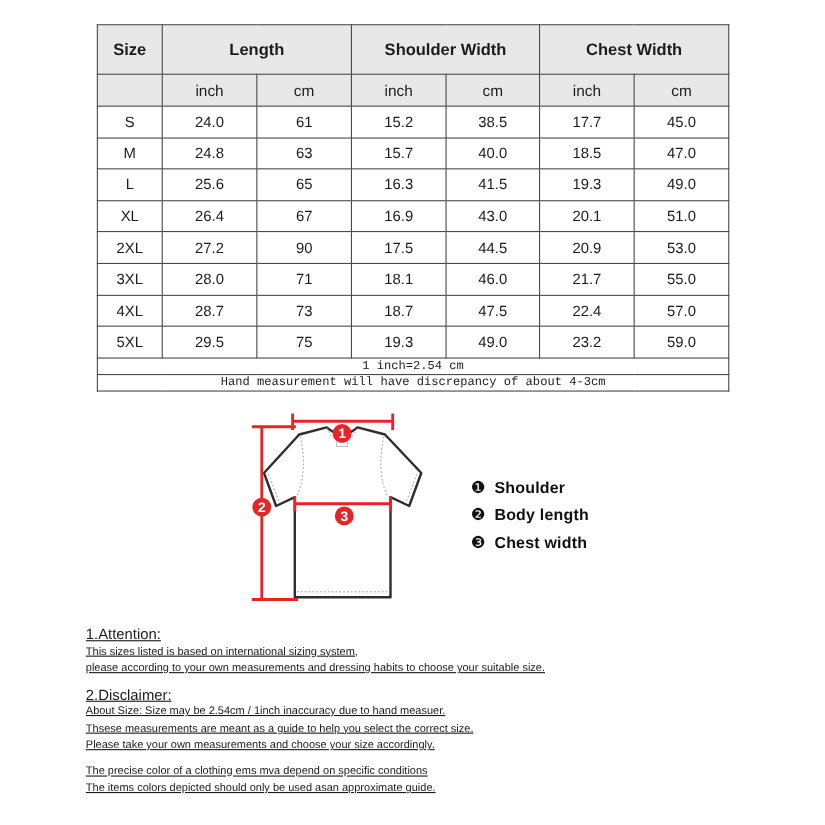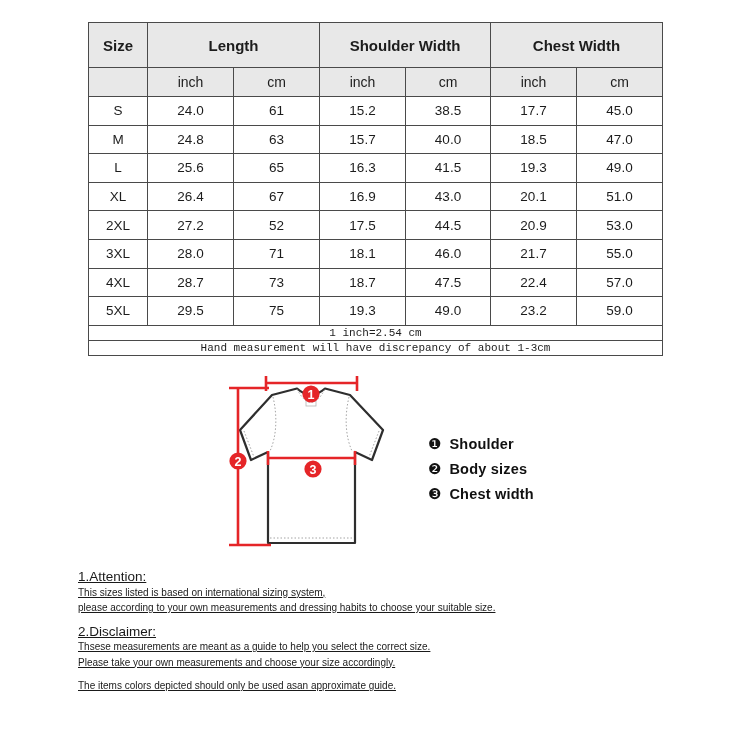--- a/index.html
+++ b/index.html
@@ -94,21 +94,21 @@
             <td>26.4</td>
             <td>67</td>
             <td>16.9</td>
             <td>43.0</td>
             <td>20.1</td>
             <td>51.0</td>
           </tr>
           <tr class="data-row">
             <td>2XL</td>
             <td>27.2</td>
-            <td>52</td>
+            <td>90</td>
             <td>17.5</td>
             <td>44.5</td>
             <td>20.9</td>
             <td>53.0</td>
           </tr>
           <tr class="data-row">
             <td>3XL</td>
             <td>28.0</td>
             <td>71</td>
             <td>18.1</td>
@@ -133,21 +133,21 @@
             <td>49.0</td>
             <td>23.2</td>
             <td>59.0</td>
           </tr>
         </tbody>
       <tfoot>
         <tr class="foot-row">
           <td colspan="7">1 inch=2.54 cm</td>
         </tr>
         <tr class="foot-row">
-          <td colspan="7">Hand measurement will have discrepancy of about 1-3cm</td>
+          <td colspan="7">Hand measurement will have discrepancy of about 4-3cm</td>
         </tr>
       </tfoot>
     </table>
   </div>
 
   <svg id="diagram-svg" width="260" height="195" viewBox="0 0 260 195">
 
     <path d="M 59,27 L 84,20.5 Q 98,33 112,20.5 L 137,27
              L 170,62 L 159,92 L 142,84
              L 142,175 L 55,175 L 55,84
@@ -195,37 +195,39 @@
     </g>
   </svg>
 
   <div id="legend">
       <div class="legend-row">
         <span class="legend-bullet">❶</span>
         <span class="legend-label">Shoulder</span>
       </div>
       <div class="legend-row">
         <span class="legend-bullet">❷</span>
-        <span class="legend-label">Body sizes</span>
+        <span class="legend-label">Body length</span>
       </div>
       <div class="legend-row">
         <span class="legend-bullet">❸</span>
         <span class="legend-label">Chest width</span>
       </div>
     </div>
 
   <div id="notes">
     <div class="note-section">
       <div class="note-title">1.Attention:</div>
       <div class="note-line">This sizes listed is based on international sizing system,</div>
       <div class="note-line">please according to your own measurements and dressing habits to choose your suitable size.</div>
     </div>
     <div class="note-section">
       <div class="note-title">2.Disclaimer:</div>
+      <div class="note-line">About Size: Size may be 2.54cm / 1inch inaccuracy due to hand measuer.</div>
       <div class="note-line">Thsese measurements are meant as a guide to help you select the correct size.</div>
       <div class="note-line">Please take your own measurements and choose your size accordingly.</div>
     </div>
     <div class="note-section">
+      <div class="note-line">The precise color of a clothing ems mva depend on specific conditions</div>
       <div class="note-line">The items colors depicted should only be used asan approximate guide.</div>
     </div>
   </div>
 
 </div>
 
 </body></html>

